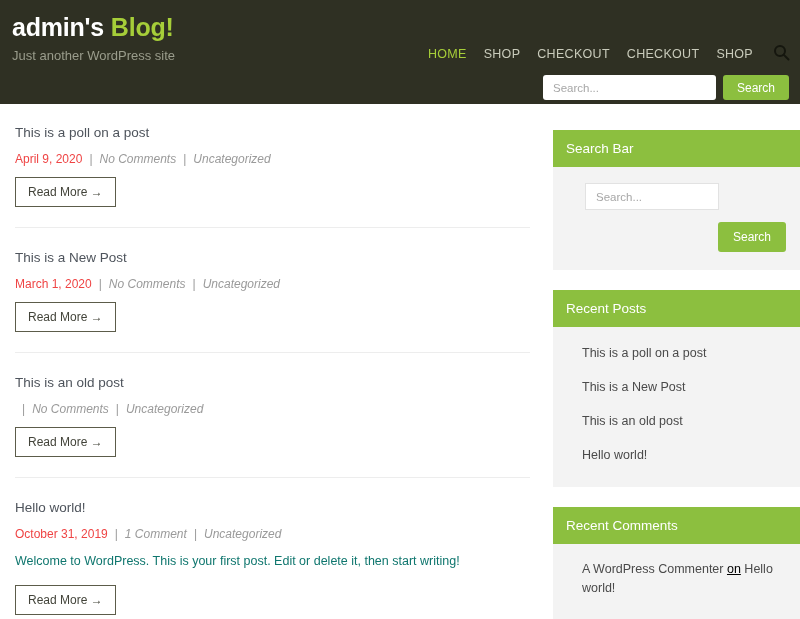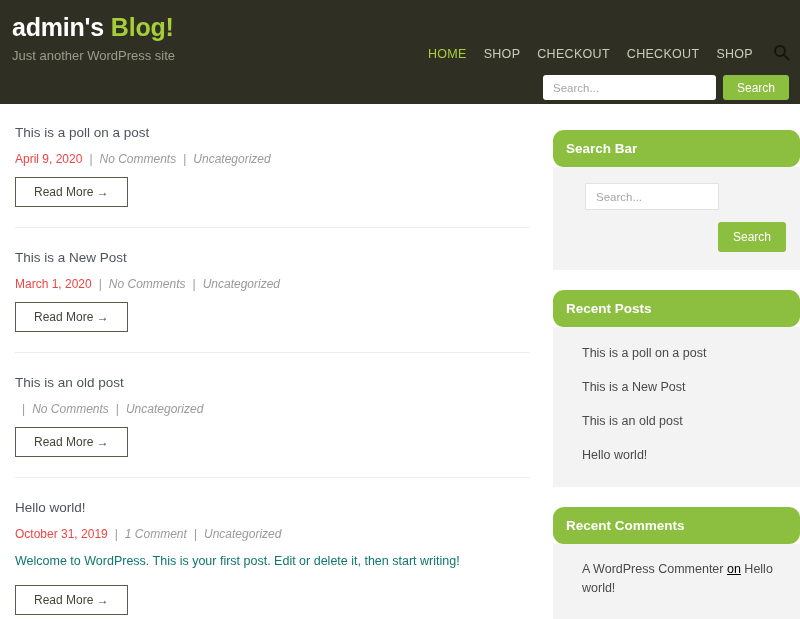--- a/index.html
+++ b/index.html
@@ -75,29 +75,29 @@
     display: flex; align-items: center; flex-wrap: wrap;
   }
   .meta-date { color: #ef4444; }
   .meta-sep { color: #9a9a9a; margin: 0 7px; }
   .meta-link { color: #9a9a9a; text-decoration: none; cursor: pointer; font-style: italic; }
   .post-excerpt {
     font-size: 12.5px; color: #0f766e; margin-bottom: 14px; line-height: 1.5;
   }
   .read-more {
     display: inline-block; border: 1px solid #5c5c4a; background: transparent;
-    color: #43443a; font-size: 12px; padding: 8px 18px; cursor: pointer;
+    color: #43443a; font-size: 12px; padding: 8px 12px; cursor: pointer;
     font-family: "Liberation Sans", sans-serif; line-height: 1;
   }
 
   
   .widget { margin-bottom: 20px; }
   .widget-head {
     background: #8cbf3f; color: #ffffff; font-size: 13.5px;
-    font-weight: bold; padding: 11px 13px; border-radius: 11px;
+    font-weight: normal; padding: 11px 13px;
   }
   .widget-body { background: #f3f3f3; padding: 16px 14px 18px 14px; }
 
   .widget-search-row { display: flex; justify-content: flex-start; }
   .widget-search-row input {
     width: 134px; height: 27px; border: 1px solid #e2e2e2; background: #fff;
     padding: 0 10px; font-size: 11.5px; color: #444; margin-left: 18px;
     font-family: "Liberation Sans", sans-serif;
   }
   .widget-search-row input::placeholder { color: #a7a7a7; }

